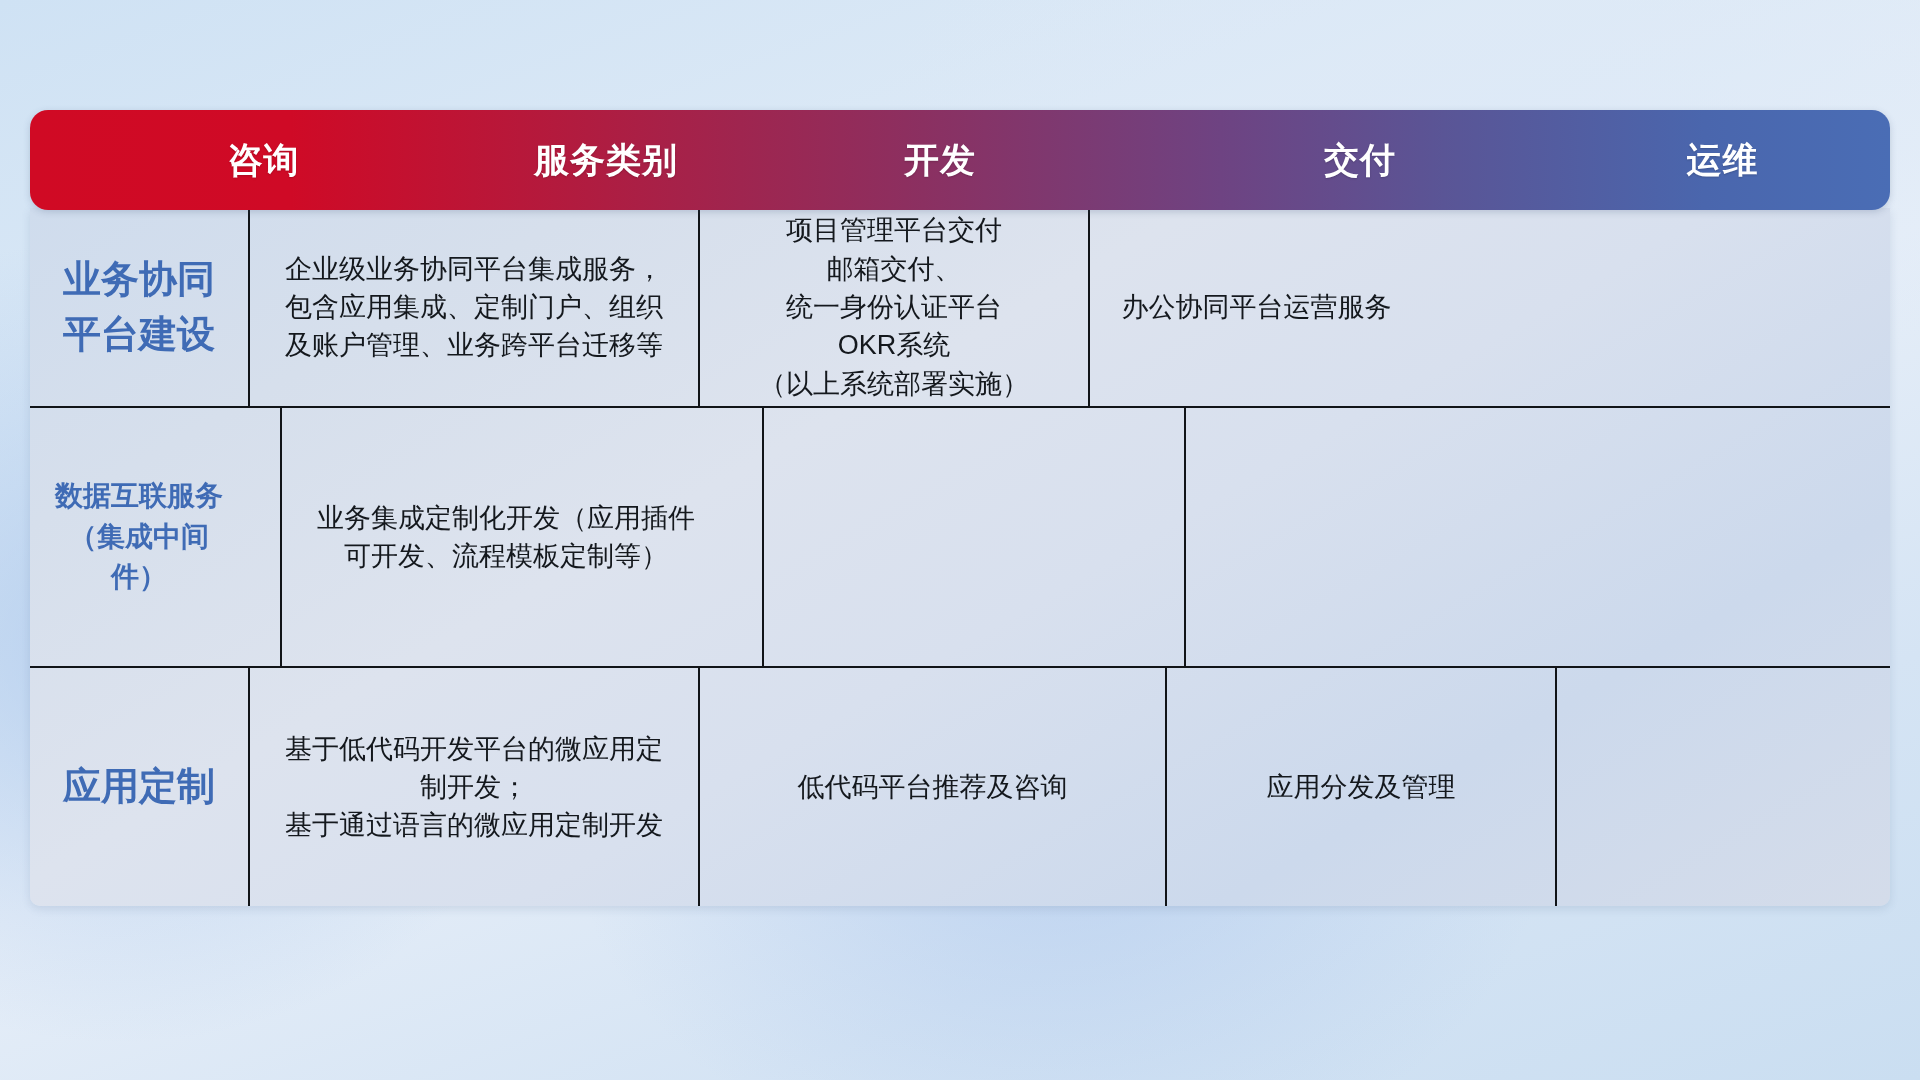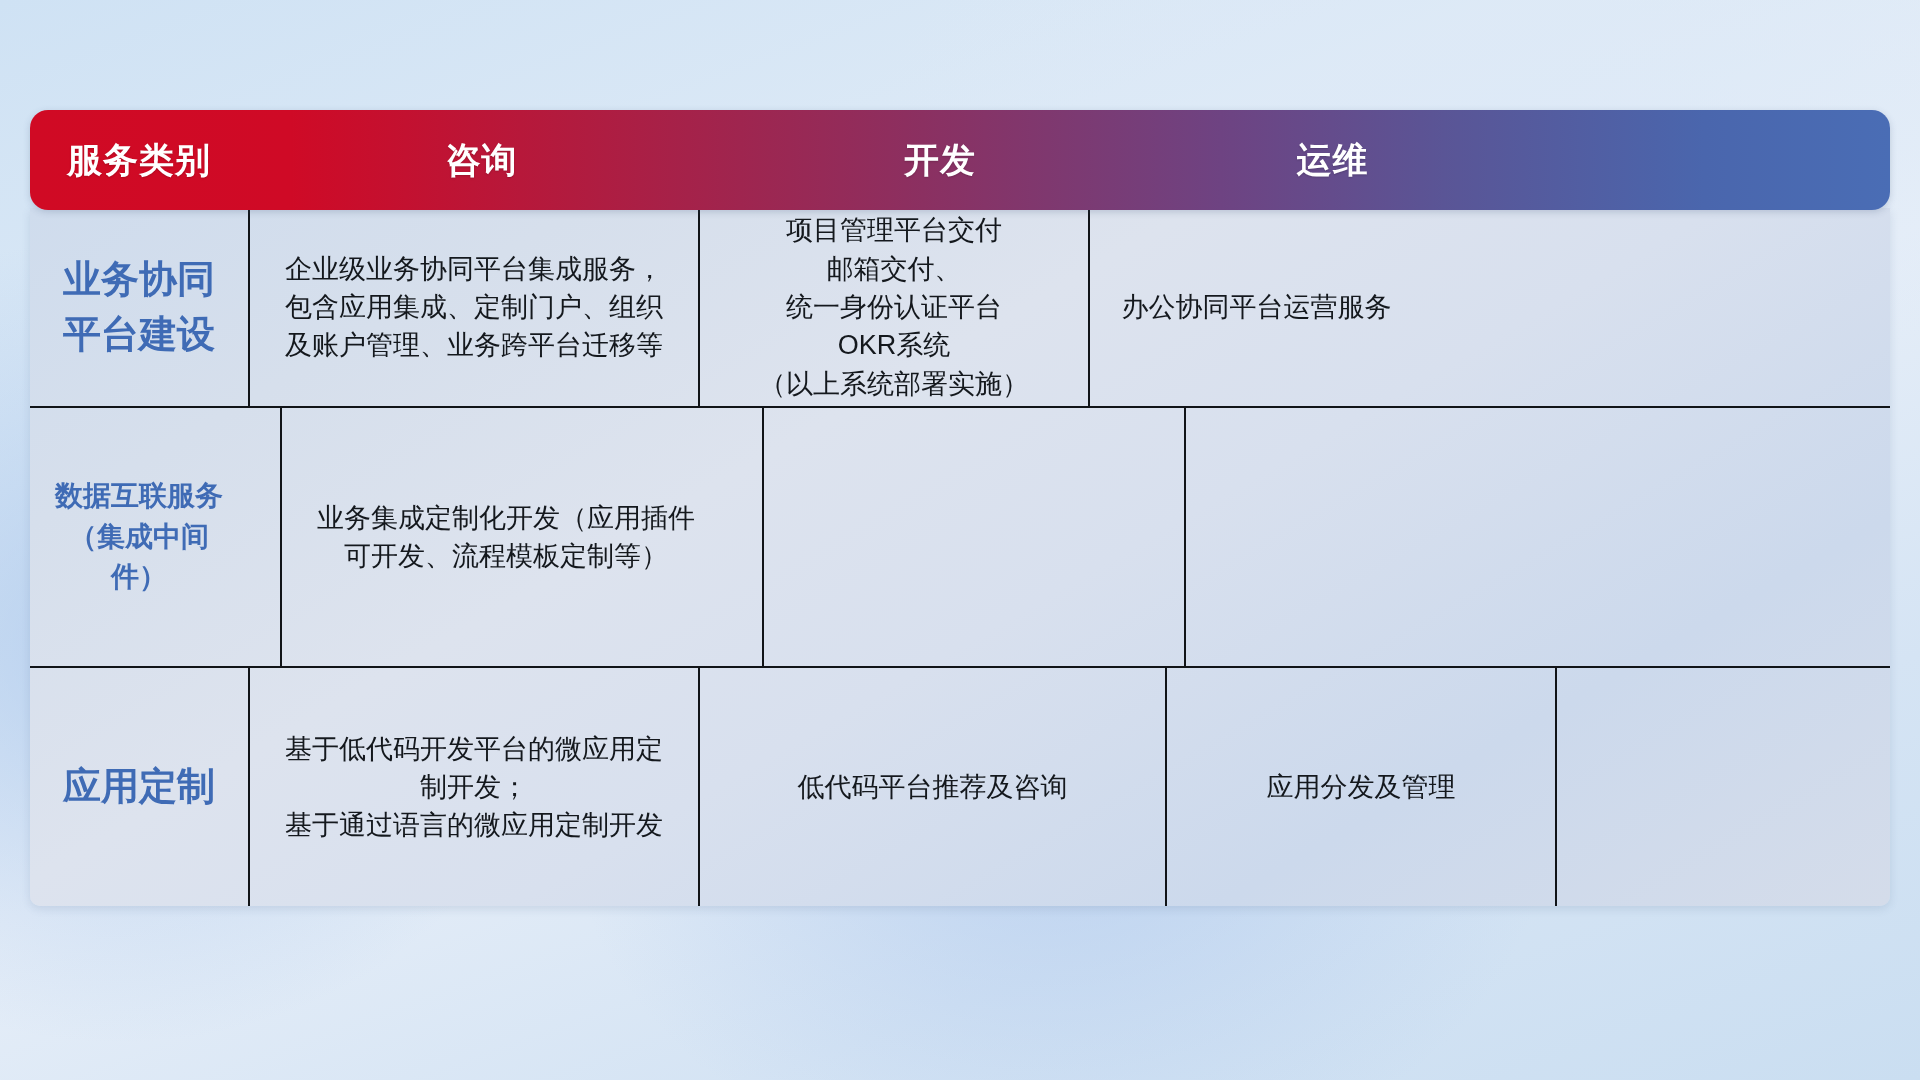--- a/index.html
+++ b/index.html
@@ -120,23 +120,24 @@
   .r2 { height: 238px; }
 </style>
 </head>
 <body>
 
 <div id="canvas">
 
   <div id="table-wrap">
 
     <div class="header-row">
+      <div class="header-cell c1">咨询</div>
       <div class="header-cell c0">服务类别</div>
-      <div class="header-cell c1">咨询</div>
       <div class="header-cell c2">开发</div>
+      <div class="header-cell c3">交付</div>
       <div class="header-cell c4">运维</div>
     </div>
 
     <div class="body-wrap">
 
       <div class="body-row r0">
         <div class="cell c0">
           <span class="cat">业务协同
 平台建设</span>
         </div>

